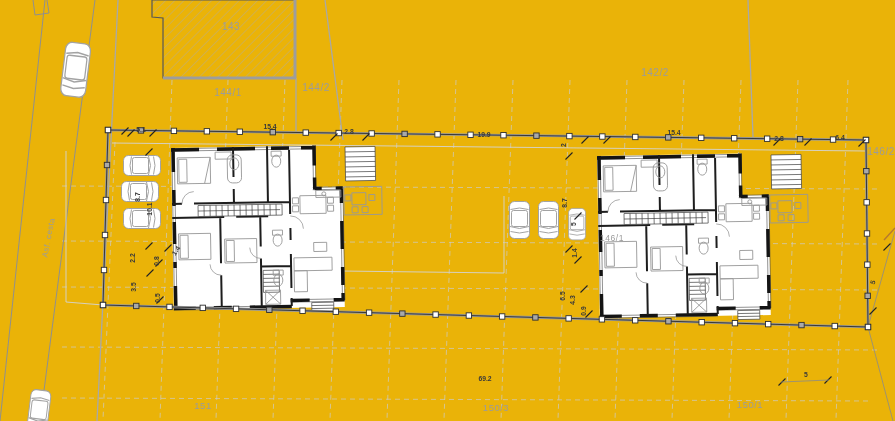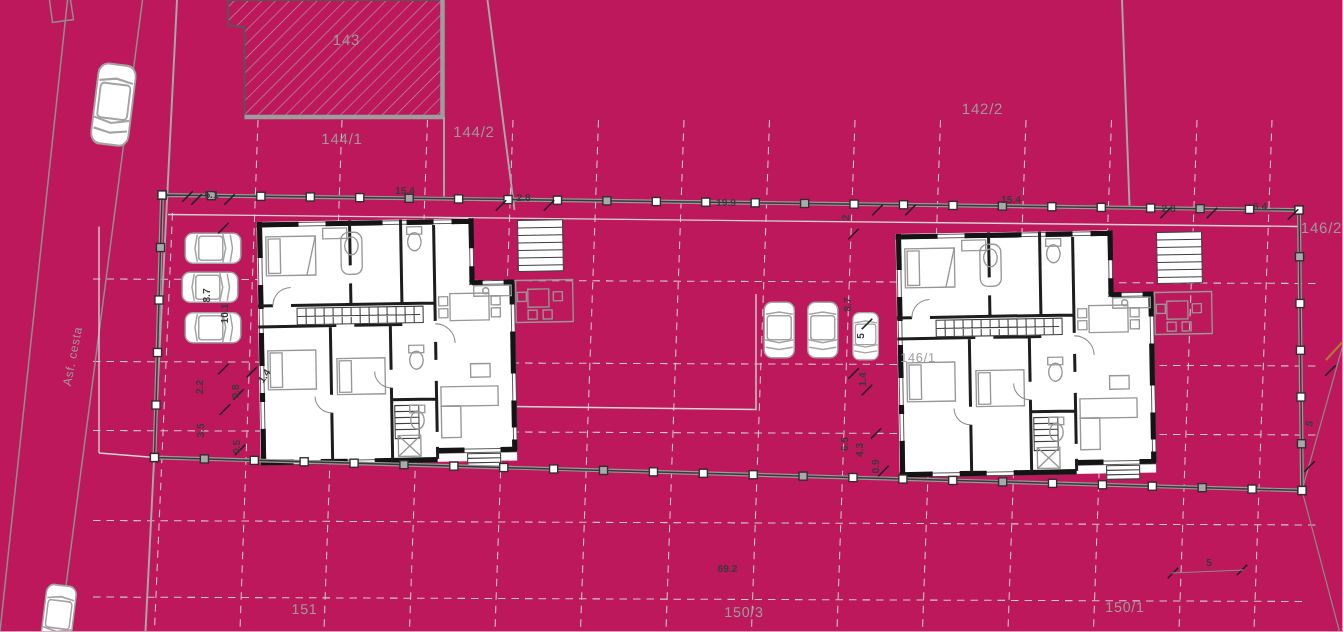--- a/index.html
+++ b/index.html
@@ -1,16 +1,16 @@
 <!DOCTYPE html>
 <html><head>
 <meta charset="utf-8">
 <style>
   html,body{margin:0;padding:0;background:#fff}
-  .stage{width:895px;height:421px;position:relative;overflow:hidden;background:#be185d}
+  .stage{width:895px;height:421px;position:relative;overflow:hidden;background:#eab308}
   svg{display:block}
   text{font-family:"Liberation Sans",sans-serif;text-anchor:middle}
   .parcel{fill:#9b9b9b;letter-spacing:.5px}
   .dim{fill:#3a3a3a;font-size:6.8px;font-weight:700}
   .wall{stroke:#141414;stroke-width:3.4}
   .iwall{stroke:#1d1d1d;stroke-width:2}
   .winline{stroke:#4a4a4a;stroke-width:.6}
   .furn *{stroke:#979797;stroke-width:.9}
   .thin *{stroke:#3e3e3e;stroke-width:.7}
   .arc{stroke:#8c8c8c;stroke-width:.7}

